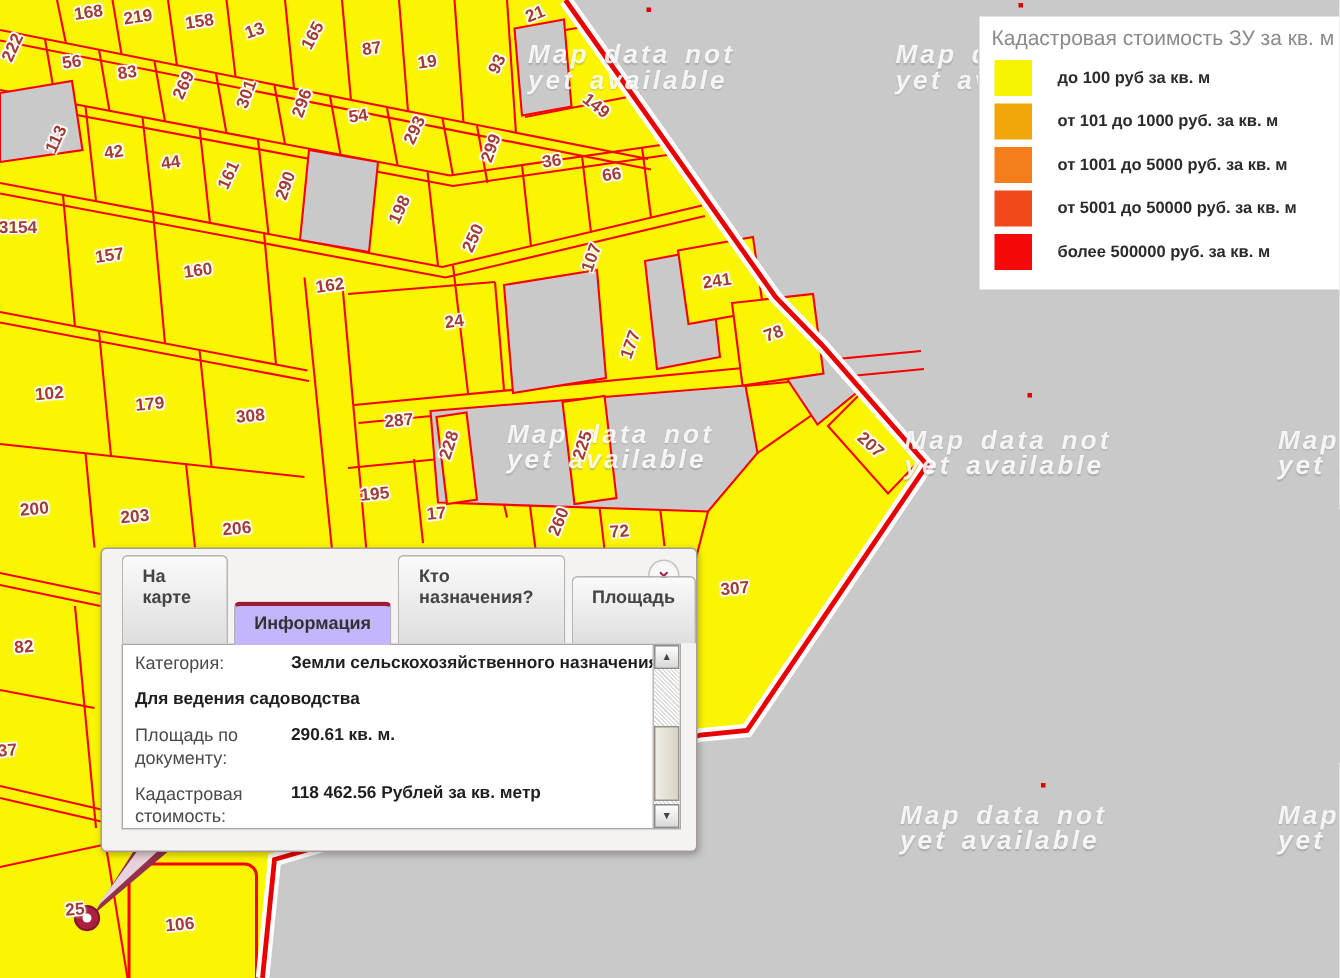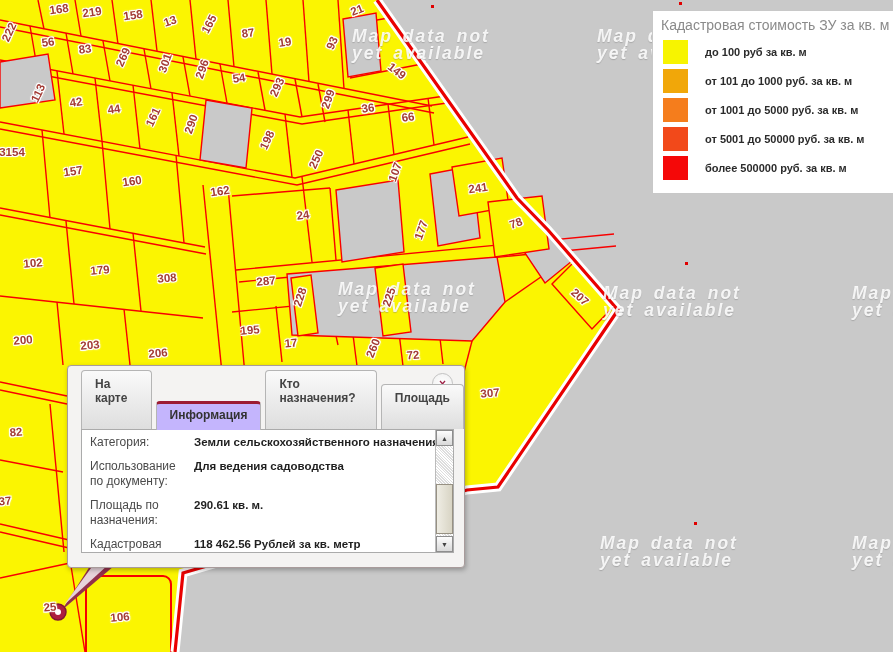--- a/index.html
+++ b/index.html
@@ -267,26 +267,25 @@
         <div class="pp-tab">Площадь</div>
       </div>
     <div class="pp-body">
       <div class="pp-fields" id="pp-fields">
   <div class="pp-row">
     <div class="pp-lab">Категория:</div>
     <div class="pp-val">Земли сельскохозяйственного назначения</div>
   </div>
 
   <div class="pp-row">
-    <div class="pp-lab">Использование по документу:</div>
     <div class="pp-val">Для ведения садоводства</div>
   </div>
 
   <div class="pp-row">
-    <div class="pp-lab">Площадь по назначения:</div>
+    <div class="pp-lab">Площадь по документу:</div>
     <div class="pp-val">290.61 кв. м.</div>
   </div>
 
   <div class="pp-row">
     <div class="pp-lab">Кадастровая стоимость:</div>
     <div class="pp-val">118 462.56 Рублей за кв. метр</div>
   </div>
 </div>
       <div class="sb">
         <div class="sb-btn">▲</div>

